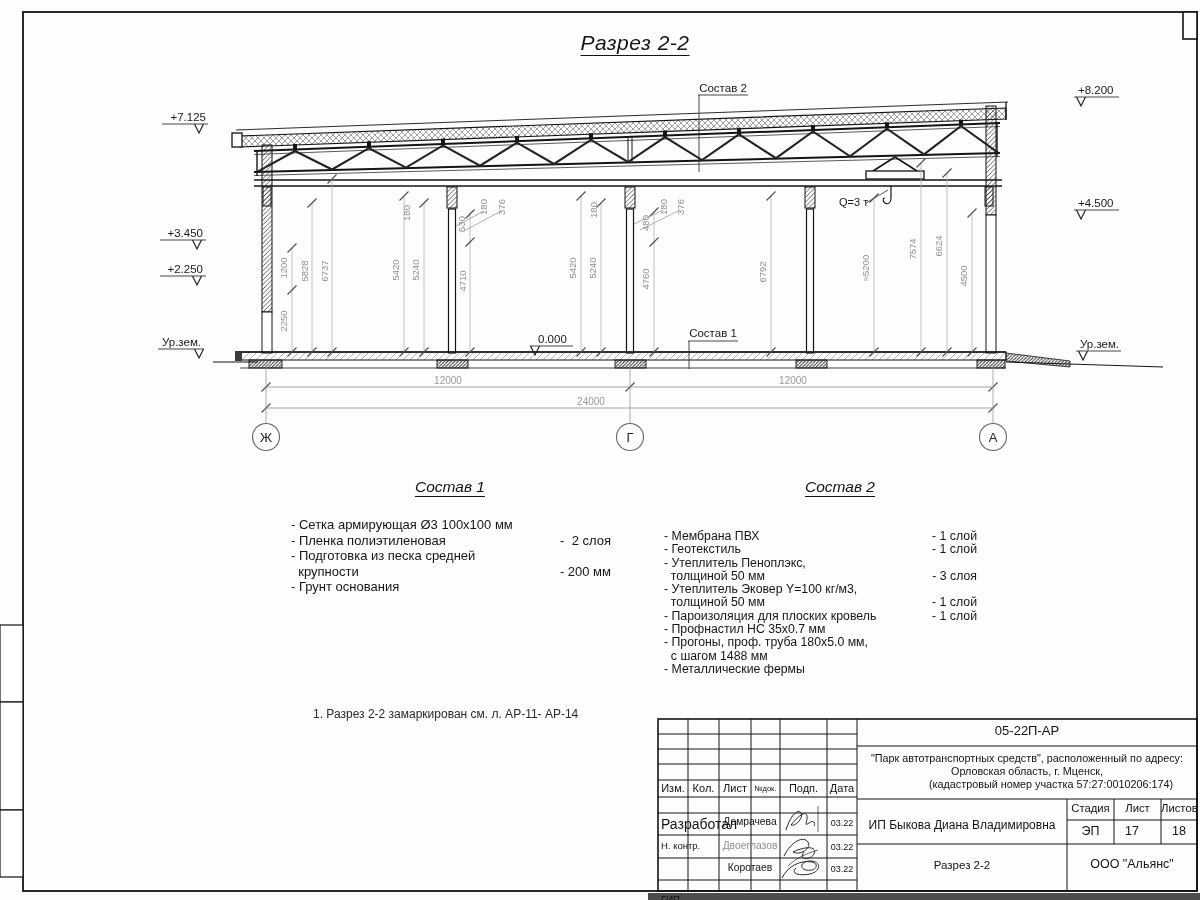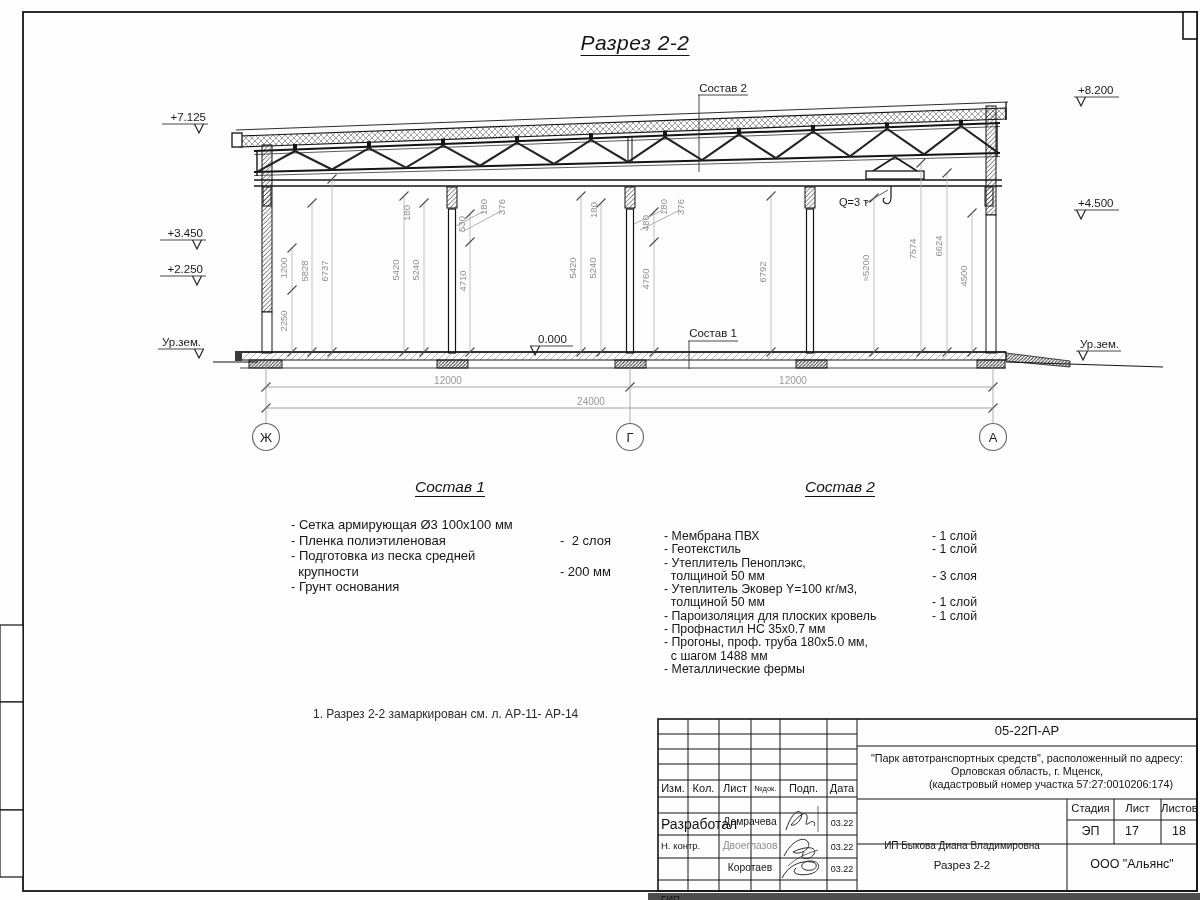--- a/index.html
+++ b/index.html
@@ -303,21 +303,21 @@
 <div class="tb c" style="left:827px;top:818px;width:30px;font-size:9px">03.22</div>
 
 <div class="tb" style="left:661px;top:841px;font-size:9.5px">Н. контр.</div>
 <div class="tb c muted" style="left:719px;top:840px;width:62px;font-size:10.3px">Двоеглазов</div>
 <div class="tb c" style="left:827px;top:842px;width:30px;font-size:9px">03.22</div>
 
 <div class="tb" style="left:661px;top:894px;font-size:9.5px">ГИП</div>
 <div class="tb c" style="left:719px;top:862px;width:62px;font-size:10.3px">Коротаев</div>
 <div class="tb c" style="left:827px;top:864px;width:30px;font-size:9px">03.22</div>
 
-<div class="tb c" style="left:860px;top:840px;width:204px;font-size:10px">ИП Быкова Диана Владимировна</div>
+<div class="tb c" style="left:860px;top:819px;width:204px;font-size:12px">ИП Быкова Диана Владимировна</div>
 
 <div class="tb c clip" style="left:1067px;top:802px;width:47px;font-size:11.3px">Стадия</div>
 <div class="tb c clip" style="left:1114px;top:802px;width:47px;font-size:11.3px">Лист</div>
 <div class="tb c clip" style="left:1161px;top:802px;width:36px;font-size:11.3px">Листов</div>
 <div class="tb c" style="left:1067px;top:824px;width:47px;font-size:12.5px">ЭП</div>
 <div class="tb c" style="left:1114px;top:824px;width:36px;font-size:12.5px">17</div>
 <div class="tb c" style="left:1161px;top:824px;width:36px;font-size:12.5px">18</div>
 
 <div class="tb c" style="left:857px;top:859px;width:210px;font-size:11.5px">Разрез 2-2</div>
 <div class="tb c" style="left:1067px;top:857px;width:130px;font-size:12.5px">ООО "Альянс"</div>

